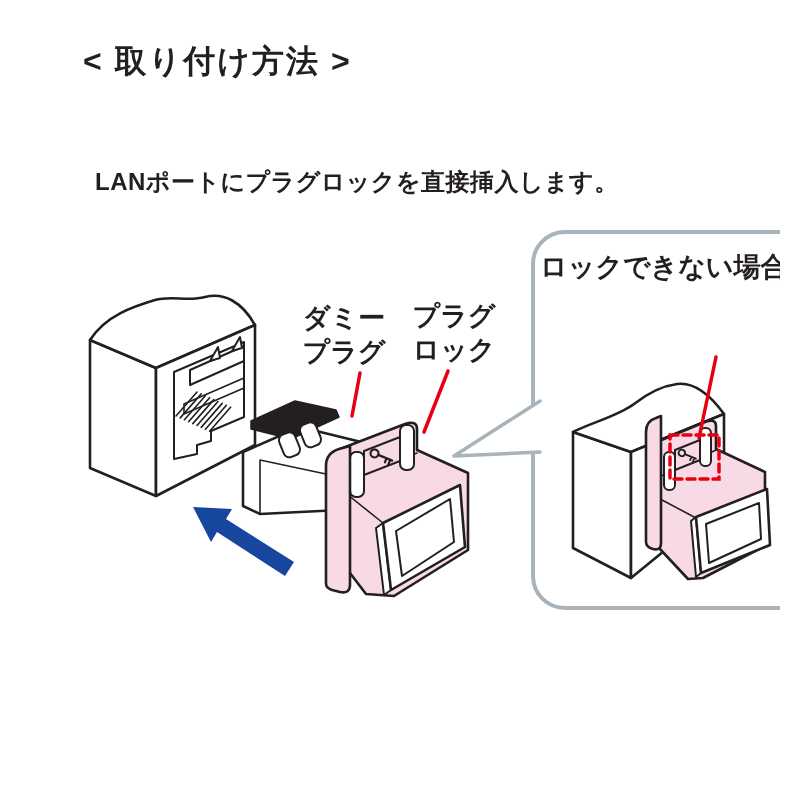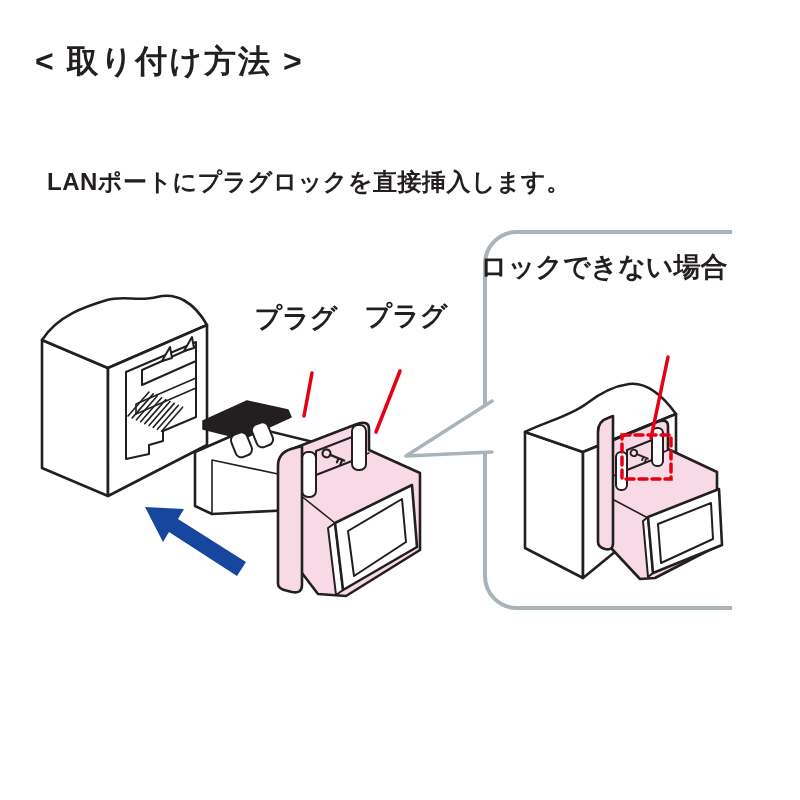--- a/index.html
+++ b/index.html
@@ -1,29 +1,29 @@
 <!DOCTYPE html>
 <html style="--outline: #231f20; --pink: #f8dae6; --red: #e60012; --blue: #17469e; --callout-border: #a9b4ba; --text: #231f20;"><head>
 <meta charset="utf-8">
 <style>
   :root{
     --outline:#231f20; --pink:#f8dae6; --red:#e60012; --blue:#17469e;
     --callout-border:#a9b4ba; --text:#231f20; --bg:#ffffff;
   }
   html,body{margin:0;padding:0;background:#fff;}
   body{font-family:"Liberation Sans",sans-serif;color:var(--text);}
-  .stage{position:relative;width:732px;height:800px;background:var(--bg);overflow:hidden;}
+  .stage{position:relative;width:732px;height:800px;background:var(--bg);overflow:hidden;margin-left:48px;}
   .stage svg{position:absolute;left:0;top:0;}
   .txt{position:absolute;font-weight:bold;color:var(--text);white-space:nowrap;}
   .title{left:35px;top:40px;font-size:32px;letter-spacing:2px;}
   .instruction{left:47px;top:166px;font-size:24px;letter-spacing:0.5px;}
   .part-label{font-size:27px;line-height:34px;text-align:center;width:96px;}
   .label-dummy{left:248px;top:301px;}
   .label-lock{left:358px;top:299px;}
-  .callout-text{left:480px;top:250px;font-size:27px;line-height:35px;}
+  .callout-text{left:492px;top:250px;font-size:27px;line-height:35px;}
   
   .ol{stroke:var(--outline);stroke-width:2.6;fill:#fff;stroke-linejoin:round;stroke-linecap:round;}
   .ol2{stroke:var(--outline);stroke-width:2;fill:#fff;stroke-linejoin:round;stroke-linecap:round;}
   .pk{fill:var(--pink);}
   .nf{fill:none;}
   .blk{fill:var(--outline);stroke:var(--outline);stroke-width:1.5;stroke-linejoin:round;}
   .thin{stroke:var(--outline);stroke-width:1.6;fill:none;stroke-linecap:round;}
   .redln{stroke:var(--red);stroke-width:3.5;fill:none;stroke-linecap:round;}
   .grayln{stroke:var(--callout-border);stroke-width:3.5;fill:none;stroke-linecap:round;}
   .bluefill{fill:var(--blue);}
@@ -123,23 +123,25 @@
 
       <rect x="622" y="435" width="49" height="44" class="redln nf" style="stroke-dasharray:8 5;"></rect>
       <path class="redln" d="M668,357 L651,438"></path>
     </g>
   </svg>
 
   <div class="txt title">&lt; 取り付け方法 &gt;</div>
   <div class="txt instruction">LANポートにプラグロックを直接挿入します。</div>
 
   <div class="txt part-label label-dummy">
+    <div>ダミー</div>
     <div>プラグ</div>
   </div>
   <div class="txt part-label label-lock">
     <div>プラグ</div>
+    <div>ロック</div>
   </div>
 
   <div class="txt callout-text">
     <div>ロックできない場合</div>
   </div>
 
 </div>
 
 </body></html>

